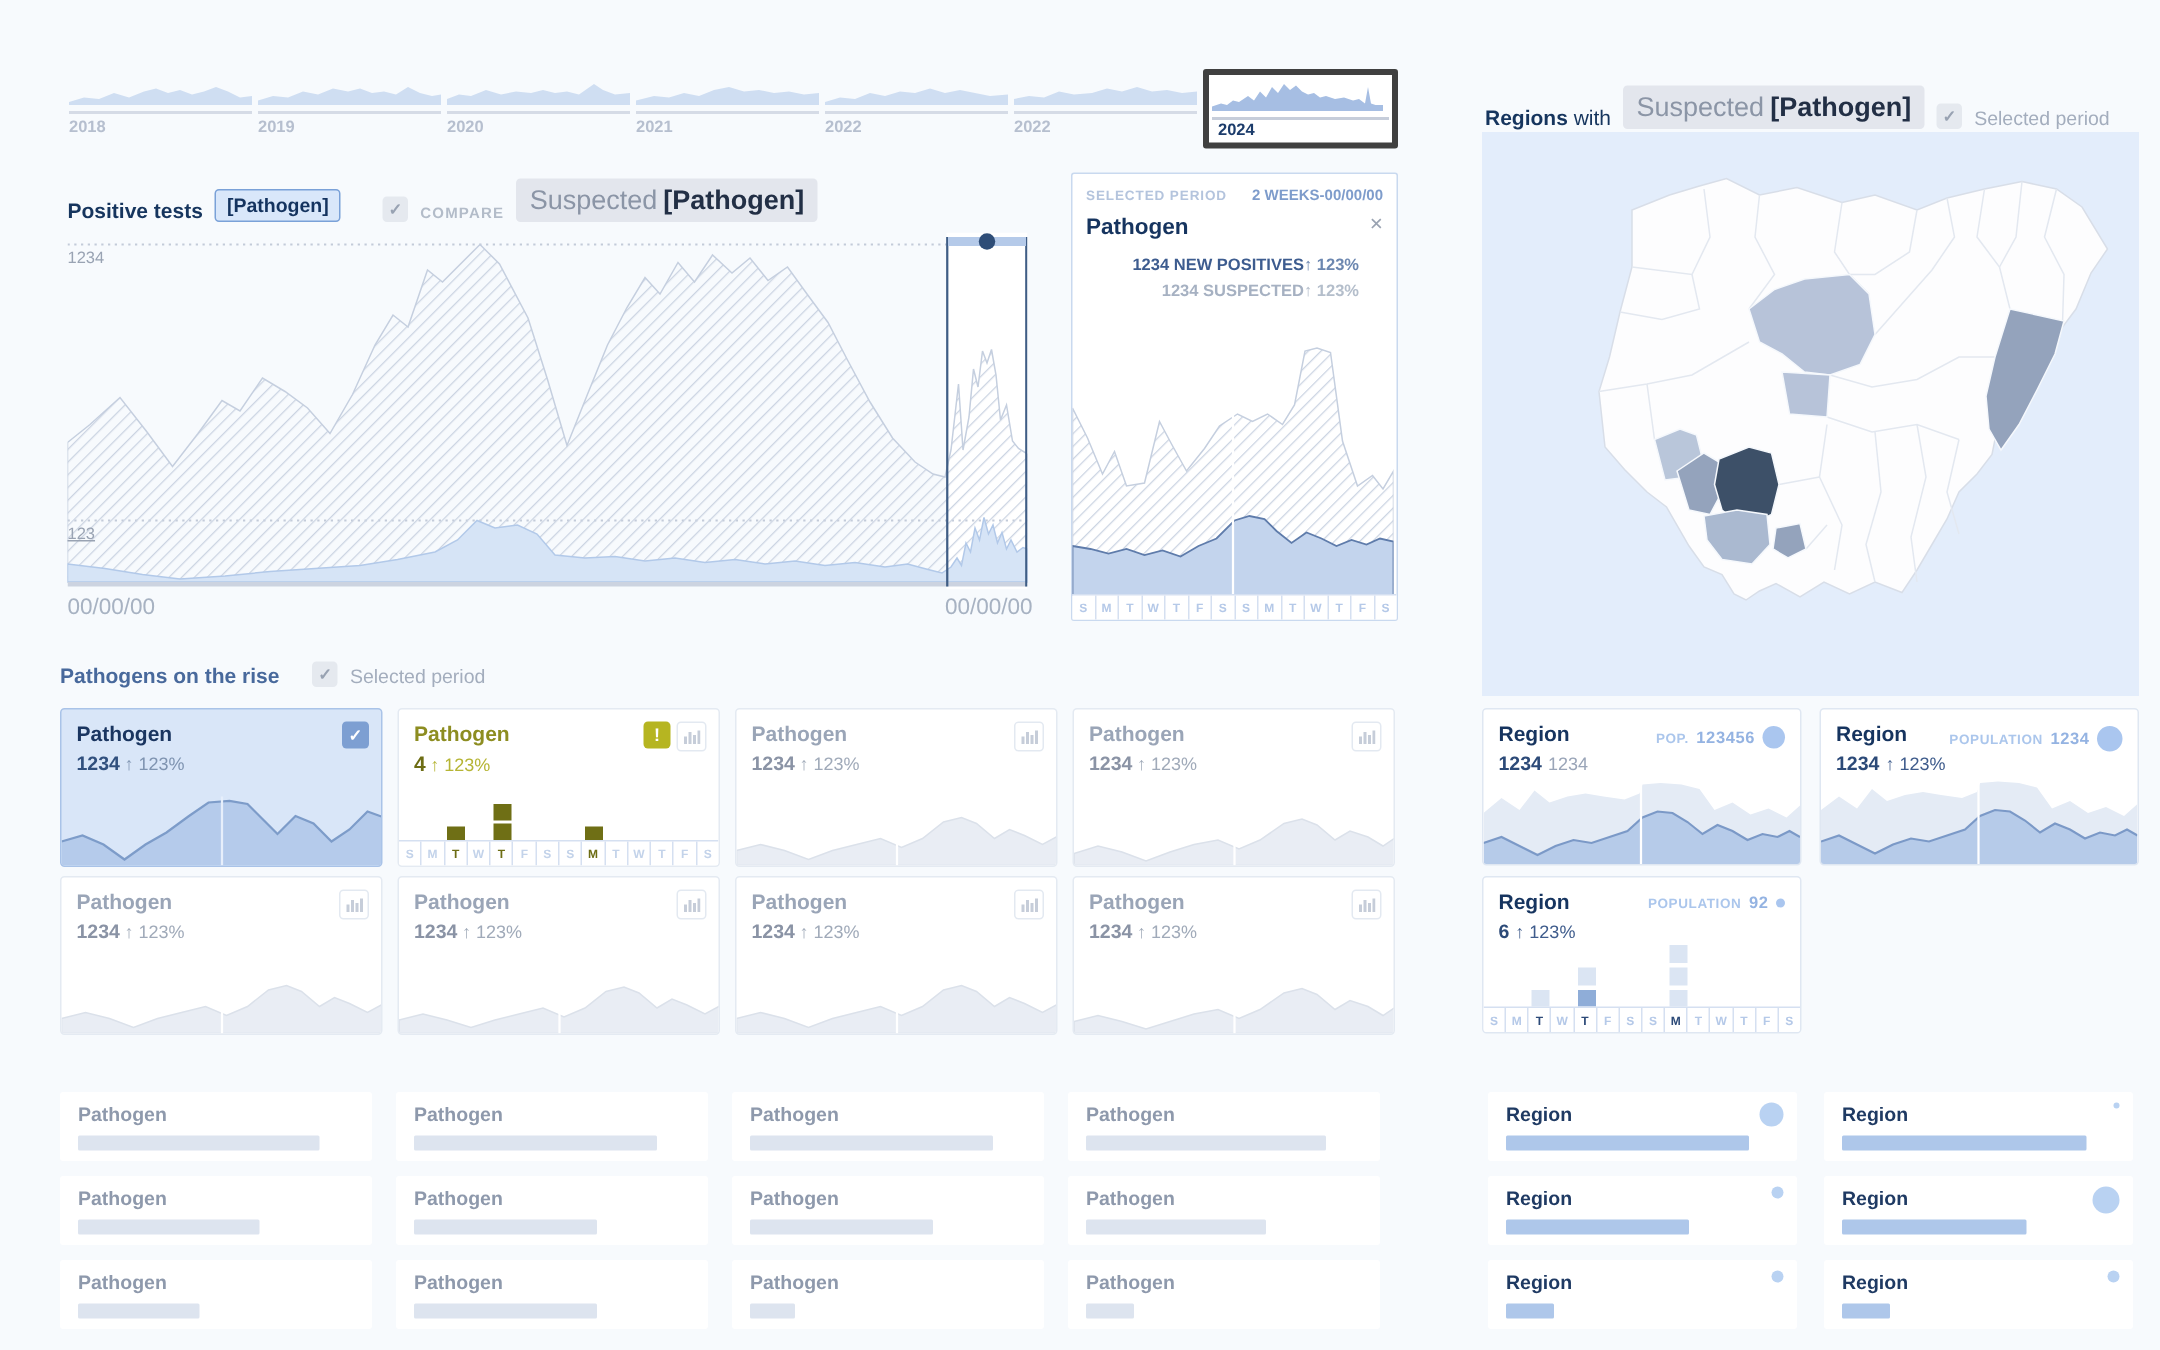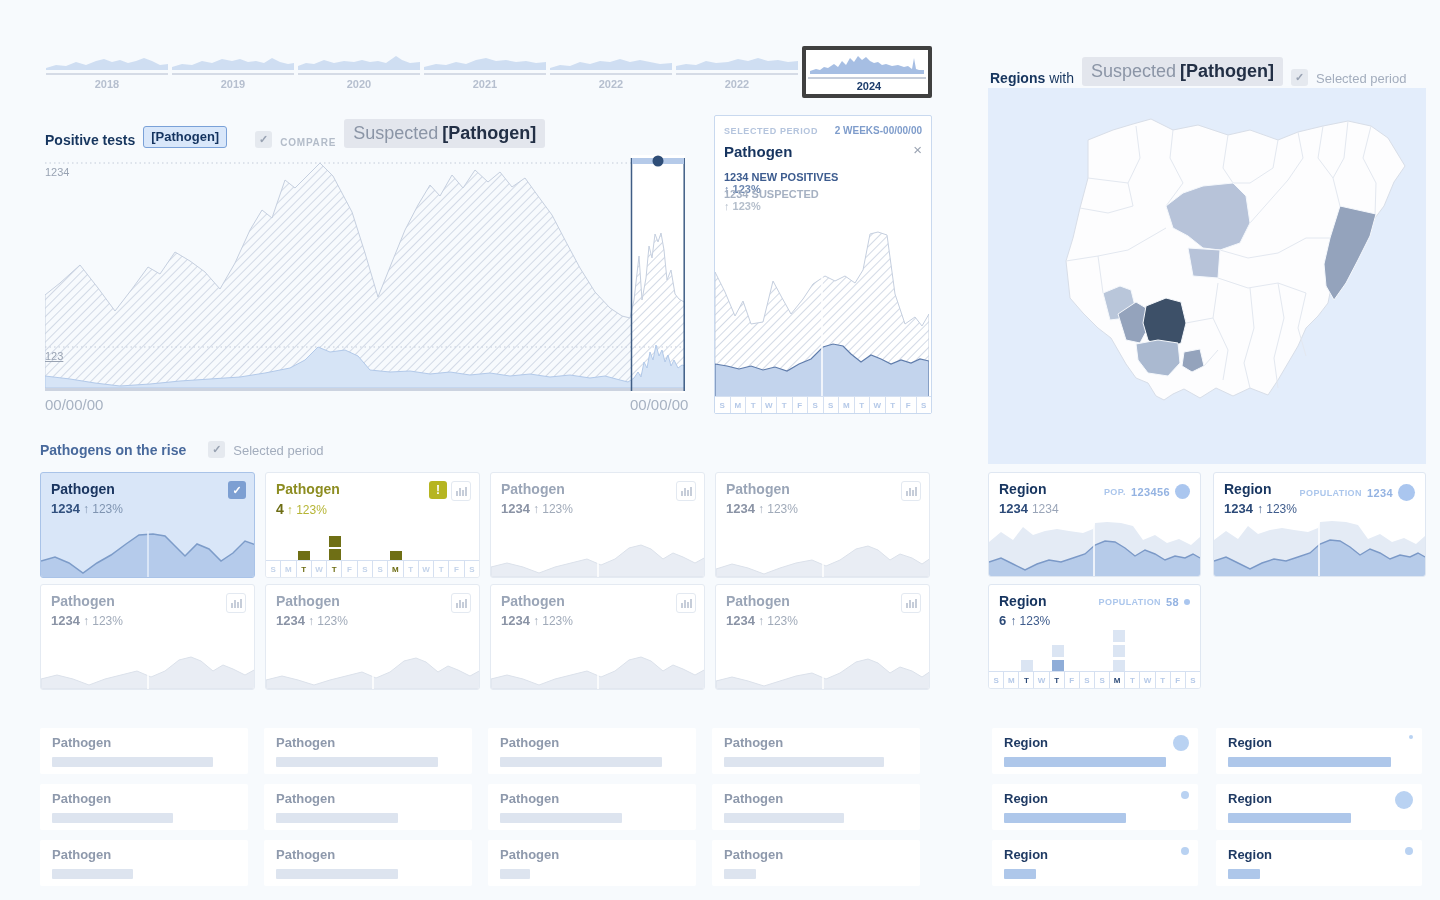--- a/index.html
+++ b/index.html
@@ -1,20 +1,20 @@
 <!DOCTYPE html>
 <html><head>
 <meta charset="utf-8">
 <style>
   html,body{margin:0;padding:0;}
   body{width:1440px;height:900px;background:#f7fafd;font-family:"Liberation Sans",sans-serif;overflow:hidden;position:relative;}
   .abs{position:absolute;}
 
   
-  .timeline{left:46px;top:50px;display:flex;gap:4px;text-align:center;}
+  .timeline{left:46px;top:50px;display:flex;gap:4px;}
   .year{width:122px;cursor:pointer;}
   .year .base{height:2px;background:#d5dbe6;margin-top:-1px;}
   .year .ylabel{font-size:11px;font-weight:bold;color:#b6bfcf;margin-top:3px;}
   .year-sel{width:118px;background:#fff;border:4px solid #404040;border-radius:2px;padding:2px 2px 1px 2px;margin-top:-4px;}
   .year-sel .base{height:2px;background:#c6cdda;margin-top:-1px;}
   .year-sel .ylabel{color:#1c3c6b;margin:1px 0 1px 4px;}
 
   
   .hdr-row{display:flex;align-items:flex-end;gap:8px;font-size:14px;color:#16355e;}
   .bold{font-weight:bold;}
@@ -29,21 +29,21 @@
   .axis-lbl{font-size:11px;color:#99a3b3;}
   .date-lbl{font-size:15px;color:#a7b2c2;}
 
   
   .dcard{left:714px;top:115px;width:216px;height:297px;background:#fff;border:1px solid #c9d9ef;border-radius:2px;}
   .dcard .dhead{position:absolute;top:9px;left:9px;right:9px;display:flex;justify-content:space-between;align-items:baseline;}
   .dhead .dh-l{font-size:9px;font-weight:bold;letter-spacing:0.6px;color:#b4c4dd;}
   .dhead .dh-v{font-size:10px;font-weight:bold;color:#7e9ccb;}
   .dcard .dtitle{position:absolute;top:27px;left:9px;font-size:15px;font-weight:bold;color:#16345f;}
   .dcard .dclose{position:absolute;top:27px;right:9px;font-size:15px;color:#9aa3b2;cursor:pointer;line-height:14px;}
-  .drow{position:absolute;left:9px;right:25px;display:flex;justify-content:center;font-size:11px;font-weight:bold;flex-direction:column;}
+  .drow{position:absolute;left:9px;right:25px;display:flex;justify-content:flex-end;font-size:11px;font-weight:bold;}
   .drow.pos{top:55px;color:#3d5c8f;}
   .drow.pos .delta{color:#6c87b0;}
   .drow.sus{top:72px;color:#a6b1c2;}
   .drow.sus .delta{color:#b4becb;}
 
   
   .days{position:absolute;left:0;right:0;bottom:0;height:16px;display:flex;background:#fff;border-top:1px solid #d5e0f1;}
   .days .cell{flex:1;display:flex;align-items:center;justify-content:center;font-size:8px;font-weight:bold;color:#b5c9e8;border-right:1px solid #d5e0f1;}
   .days .cell:last-child{border-right:none;}
 
@@ -481,21 +481,21 @@
       <path d="M0,47 L12,43 L24,49 L36,55 L48,49 L60,45 L72,47 L84,43 L96,39 L106,30 L116,26 L126,27 L136,33 L146,41 L156,35 L166,39 L176,45 L186,41 L196,43 L204,39 L211,43 L211,62 L0,62 Z" fill="#b6cbe9"></path>
       <path d="M0,47 L12,43 L24,49 L36,55 L48,49 L60,45 L72,47 L84,43 L96,39 L106,30 L116,26 L126,27 L136,33 L146,41 L156,35 L166,39 L176,45 L186,41 L196,43 L204,39 L211,43" fill="none" stroke="#7b99c7" stroke-width="1.4"></path>
       <line x1="105" y1="7" x2="105" y2="62" stroke="#ffffff" stroke-width="1.5"></line>
     </svg>
   </div>
 
   <div class="regcard">
     <div class="rtitle">Region</div>
     <div class="pop">
       <span>POPULATION</span>
-      <b>58</b>
+      <b>92</b>
       <span class="pdot" style="width: 6px;"></span>
     </div>
     <div class="rval"><b>6</b><span>↑ 123%</span></div>
     <div class="bars">
       <i style="left:32px;height:12px;"></i>
       <i class="dk" style="left:63px;height:12px;"></i>
       <i style="left:63px;height:12px;bottom:15px;"></i>
       <i style="left:124px;height:12px;"></i>
       <i style="left:124px;height:12px;bottom:15px;"></i>
       <i style="left:124px;height:12px;bottom:30px;"></i>

